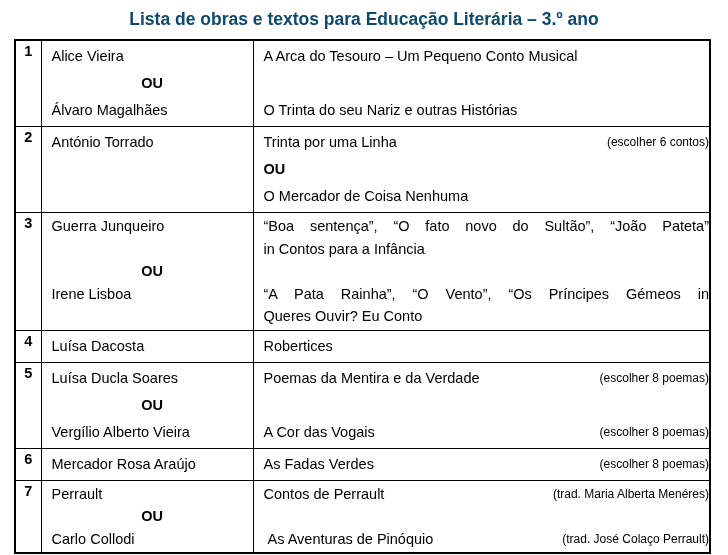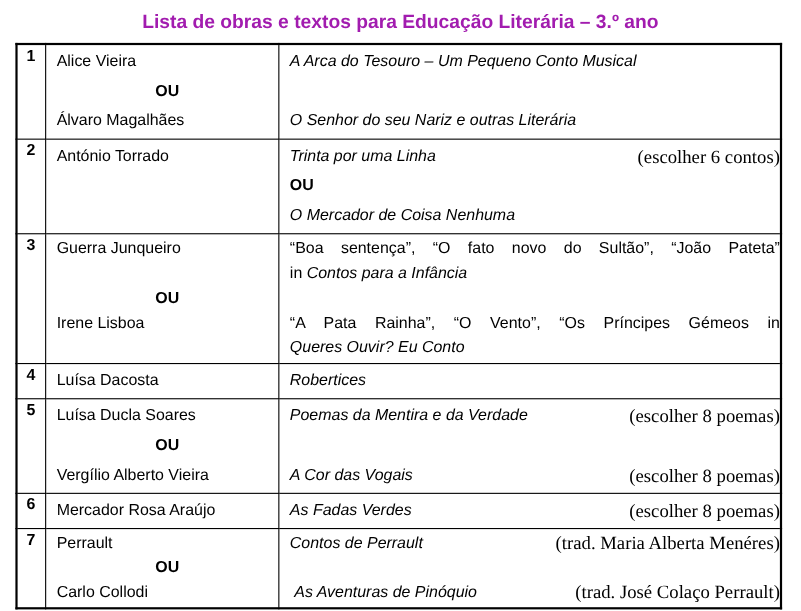--- a/index.html
+++ b/index.html
@@ -49,61 +49,60 @@
     min-height: 27px;
     white-space: normal;
     margin-left: 10px;
   }
   
   tr:nth-child(3) .line, tr:nth-child(7) .line {
     line-height: 22.5px;
     min-height: 22.5px;
   }
   .bold   { font-weight: bold; text-align: center; }
-  .italic { font-style: italic; }
+  .italic { }
   .note-line {
     display: flex;
     justify-content: space-between;
     align-items: flex-start;
   }
   .note {
-    font-size: 17px;
+    font-size: 12px;
     font-style: normal;
     white-space: nowrap;
     padding-left: 8px;
-    font-family: Liberation Serif, serif;
   }
   .jl {
     text-align: justify;
     text-align-last: justify;
   }
 </style>
 </head>
 <body>
 
 <div class="page">
-  <div class="title" style="color: #a21caf;">Lista de obras e textos para Educação Literária – 3.º ano</div>
+  <div class="title" style="color: #0c4a6e;">Lista de obras e textos para Educação Literária – 3.º ano</div>
   <table class="works">
     <colgroup>
       <col style="width:26px">
       <col style="width:212px">
       <col style="width:457px">
     </colgroup>
     <tbody>
         <tr>
           <td class="num-cell">1</td>
           <td class="author-cell">
             <div class="line">Alice Vieira</div>
             <div class="line bold">OU</div>
             <div class="line">Álvaro Magalhães</div>
           </td>
           <td class="works-cell">
             <div class="line"><span class="italic">A Arca do Tesouro – Um Pequeno Conto Musical</span></div>
             <div class="line">&nbsp;</div>
-            <div class="line"><span class="italic">O Senhor do seu Nariz e outras Literária</span></div>
+            <div class="line"><span class="italic">O Trinta do seu Nariz e outras Histórias</span></div>
           </td>
         </tr>
         <tr>
           <td class="num-cell">2</td>
           <td class="author-cell">
             <div class="line">António Torrado</div>
           </td>
           <td class="works-cell">
             <div class="line note-line">
               <span><span class="italic">Trinta por uma Linha</span></span>

